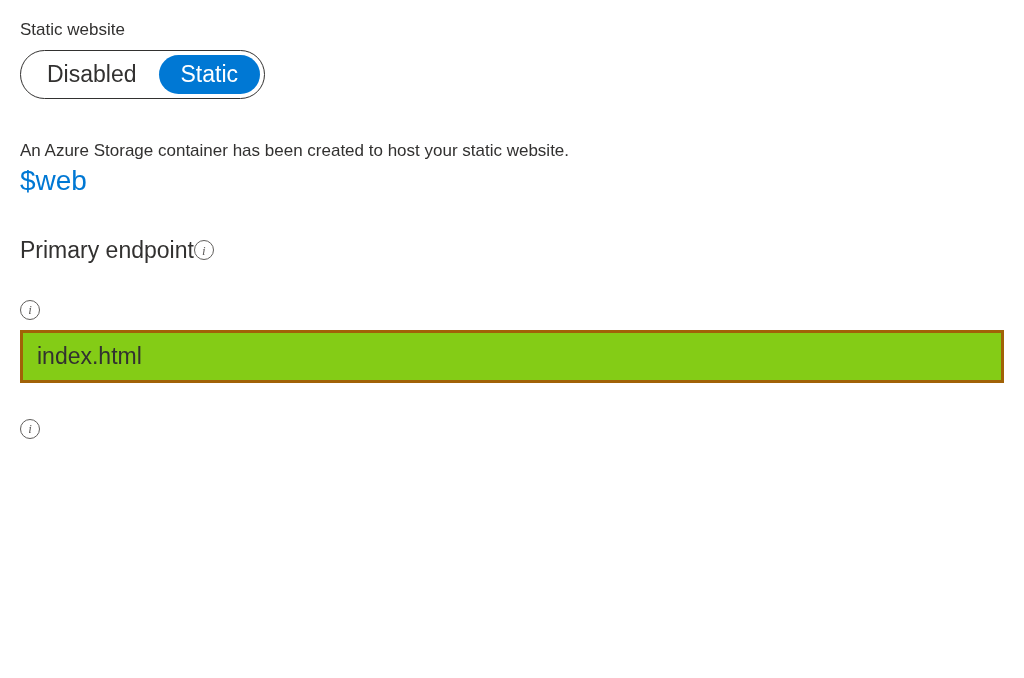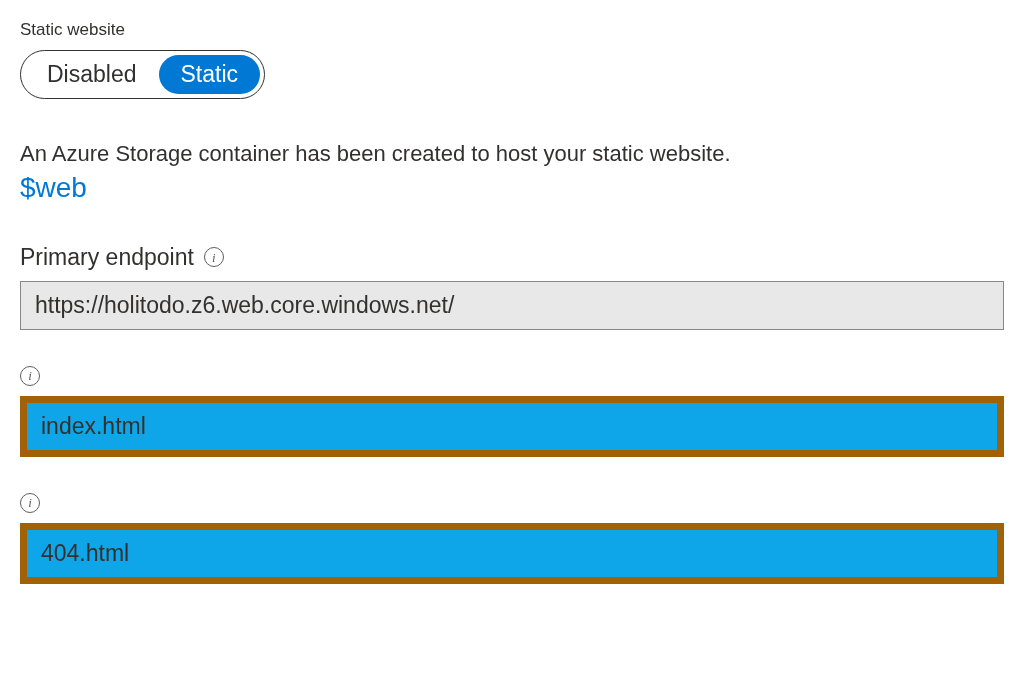--- a/index.html
+++ b/index.html
@@ -38,40 +38,39 @@
     }
     .toggle-option.inactive {
       color: #323130;
       background: transparent;
     }
     .toggle-option.active {
       background: #0078d4;
       color: #ffffff;
     }
     .description-text {
-      font-size: 22px;
+      font-size: 17px;
       color: #323130;
       line-height: 1.4;
       font-weight: 400;
     }
     .link {
       color: #0078d4;
       font-size: 28px;
       cursor: pointer;
       display: inline-block;
       margin-top: 2px;
       margin-bottom: 40px;
     }
     .field-group {
       margin-bottom: 36px;
     }
     .field-label-row {
       display: flex;
       align-items: center;
-      gap: 10px;
       margin-bottom: 10px;
     }
     .field-label {
       font-size: 23px;
       color: #323130;
       font-weight: 400;
     }
     .info-icon {
       width: 20px;
       height: 20px;
@@ -84,22 +83,22 @@
       color: #605e5c;
       cursor: pointer;
       font-family: Georgia, serif;
       font-style: italic;
       line-height: 1;
     }
     .text-input {
       width: 100%;
       padding: 10px 14px;
       font-size: 23px;
-      border: 7px solid #a16207;
-      background: #0ea5e9;
+      border: 3px solid #a16207;
+      background: #84cc16;
       color: #323130;
       font-family: inherit;
       outline: none;
     }
     .text-input.readonly {
       background: #e8e8e8;
       border: 1px solid #8a8886;
       color: #323130;
     }
   </style>
@@ -116,31 +115,29 @@
 </div>
 
 <div class="description-text">An Azure Storage container has been created to host your static website.</div>
 <div class="link">$web</div>
 
 <div class="field-group">
   <div class="field-label-row">
     <span class="field-label">Primary endpoint</span>
     <span class="info-icon">i</span>
   </div>
-  <input type="text" class="text-input readonly" readonly="" value="https://holitodo.z6.web.core.windows.net/" style="">
 </div>
 
 <div class="field-group">
   <div class="field-label-row">
     <span class="info-icon">i</span>
   </div>
   <input type="text" class="text-input" value="index.html" style="">
 </div>
 
 <div class="field-group">
   <div class="field-label-row">
     <span class="info-icon">i</span>
   </div>
-  <input type="text" class="text-input" value="404.html" style="">
 </div>
 
 
 
 
 </body></html>

